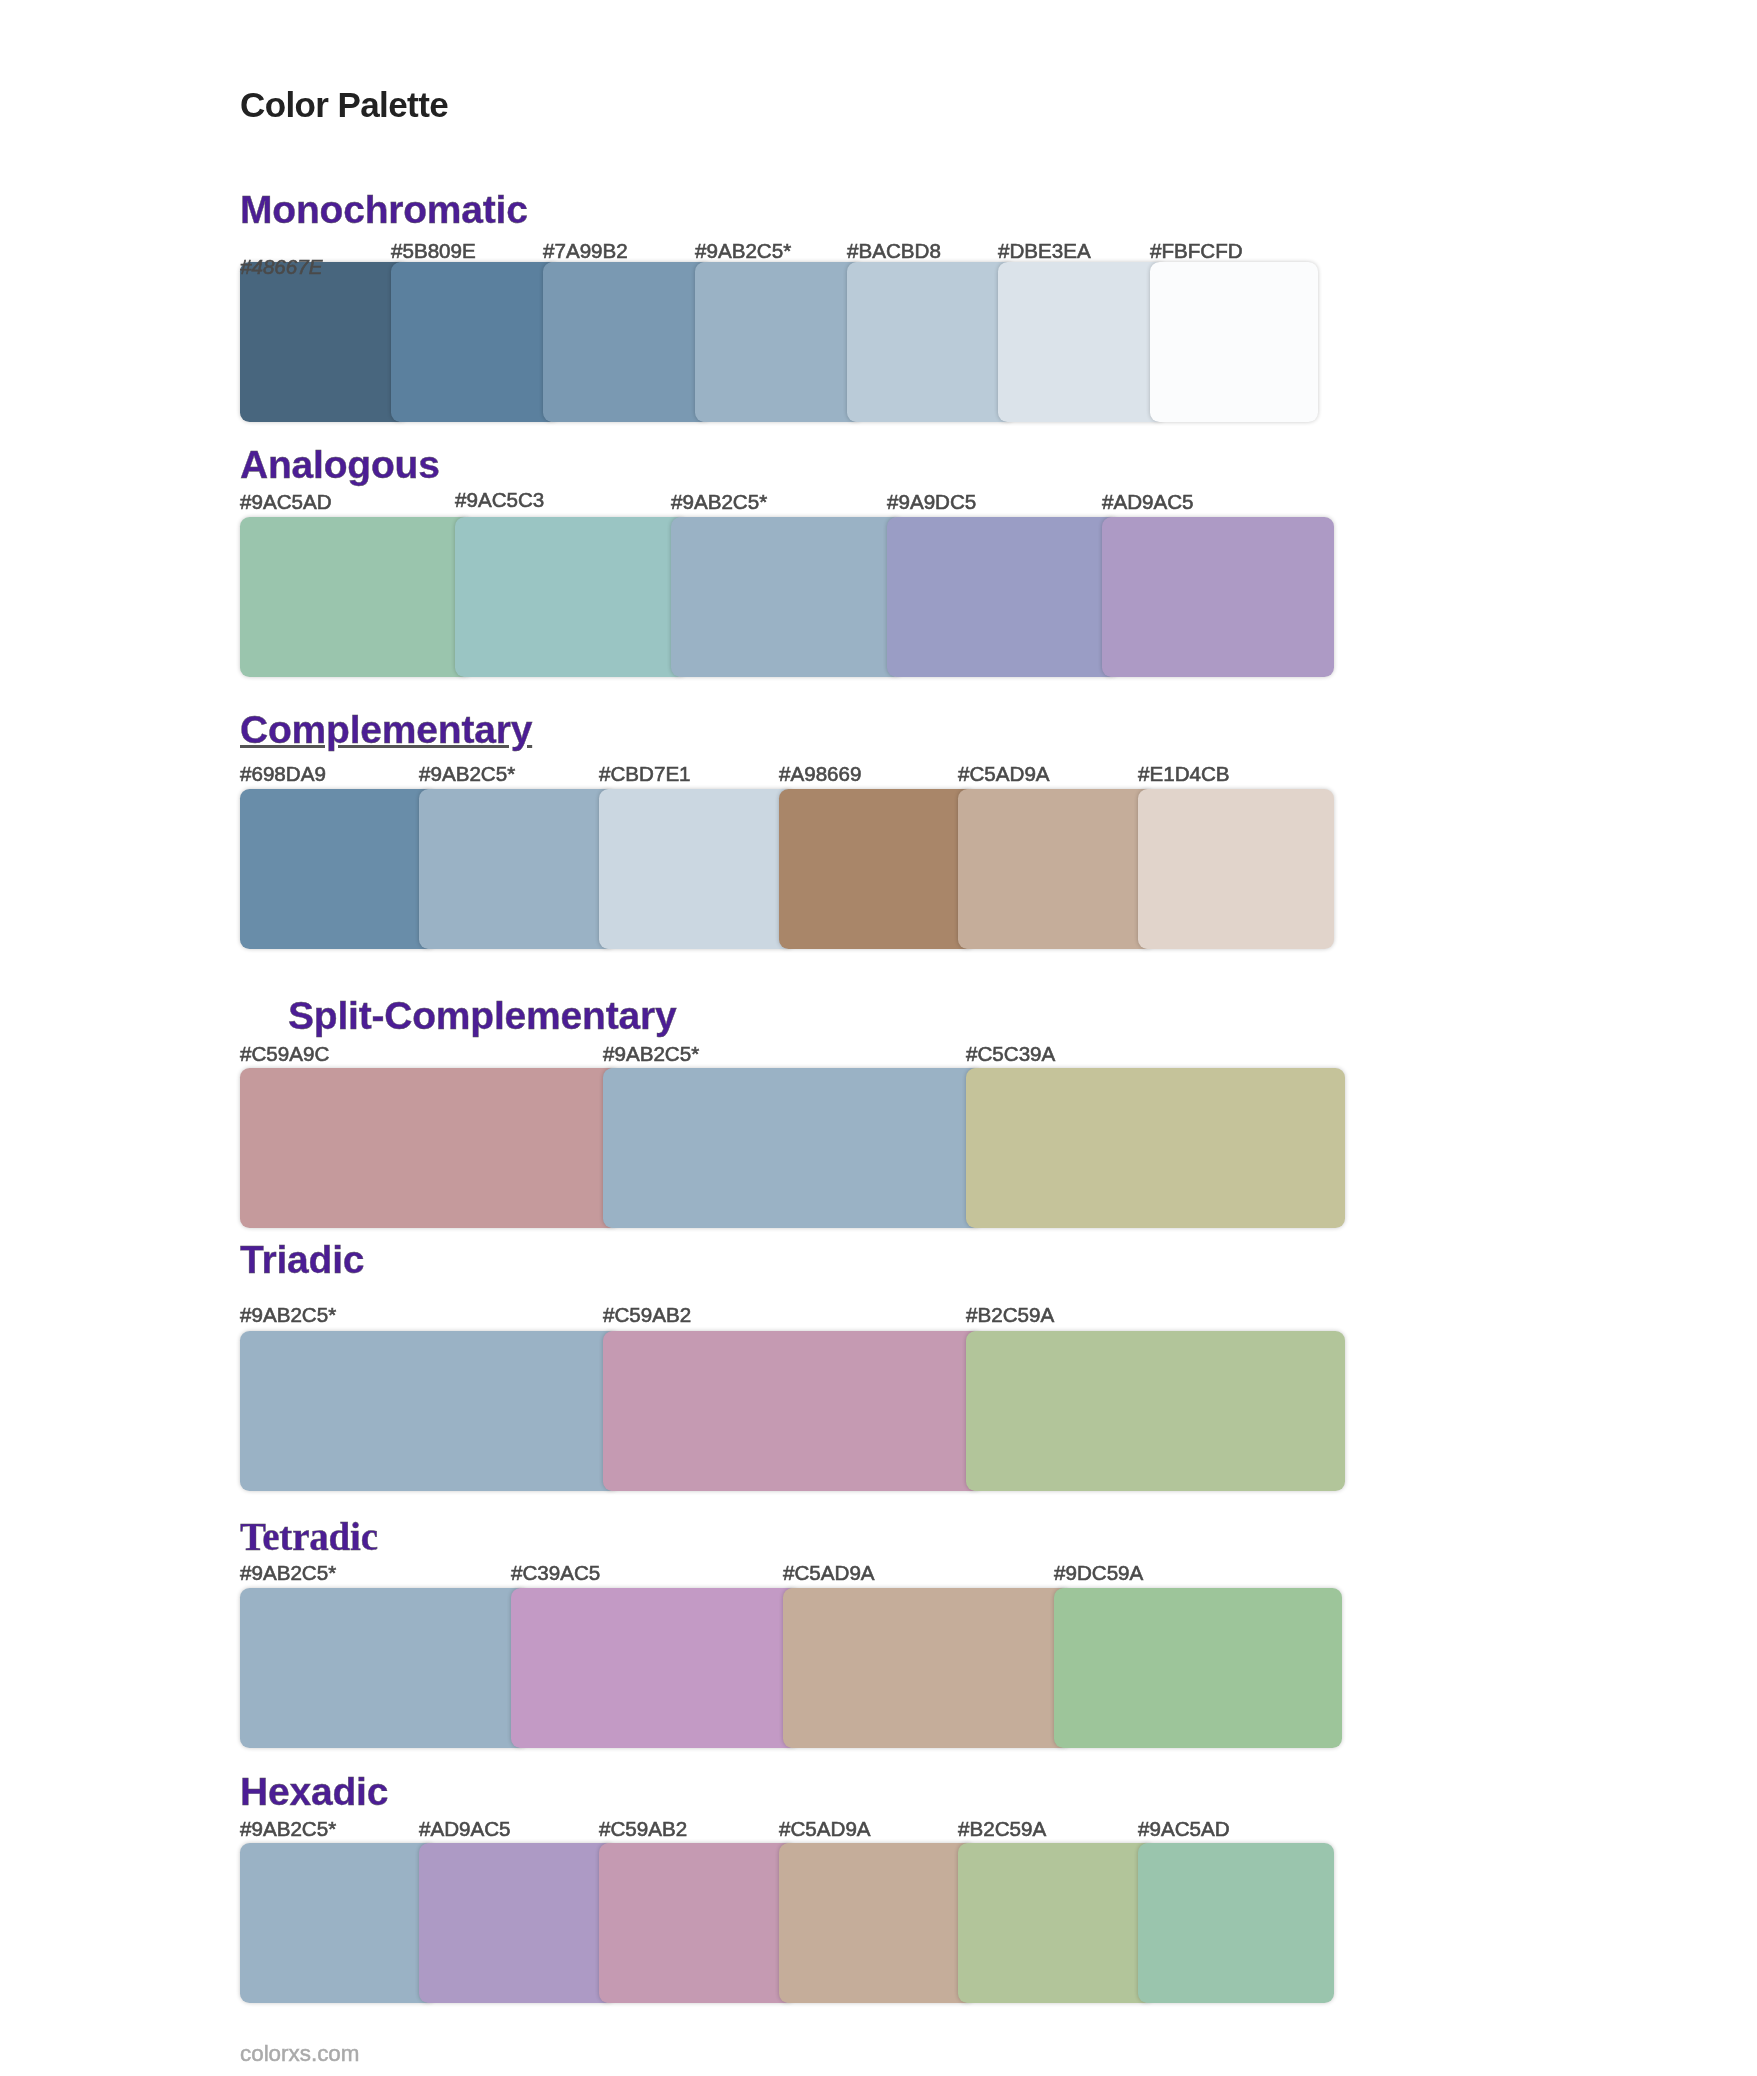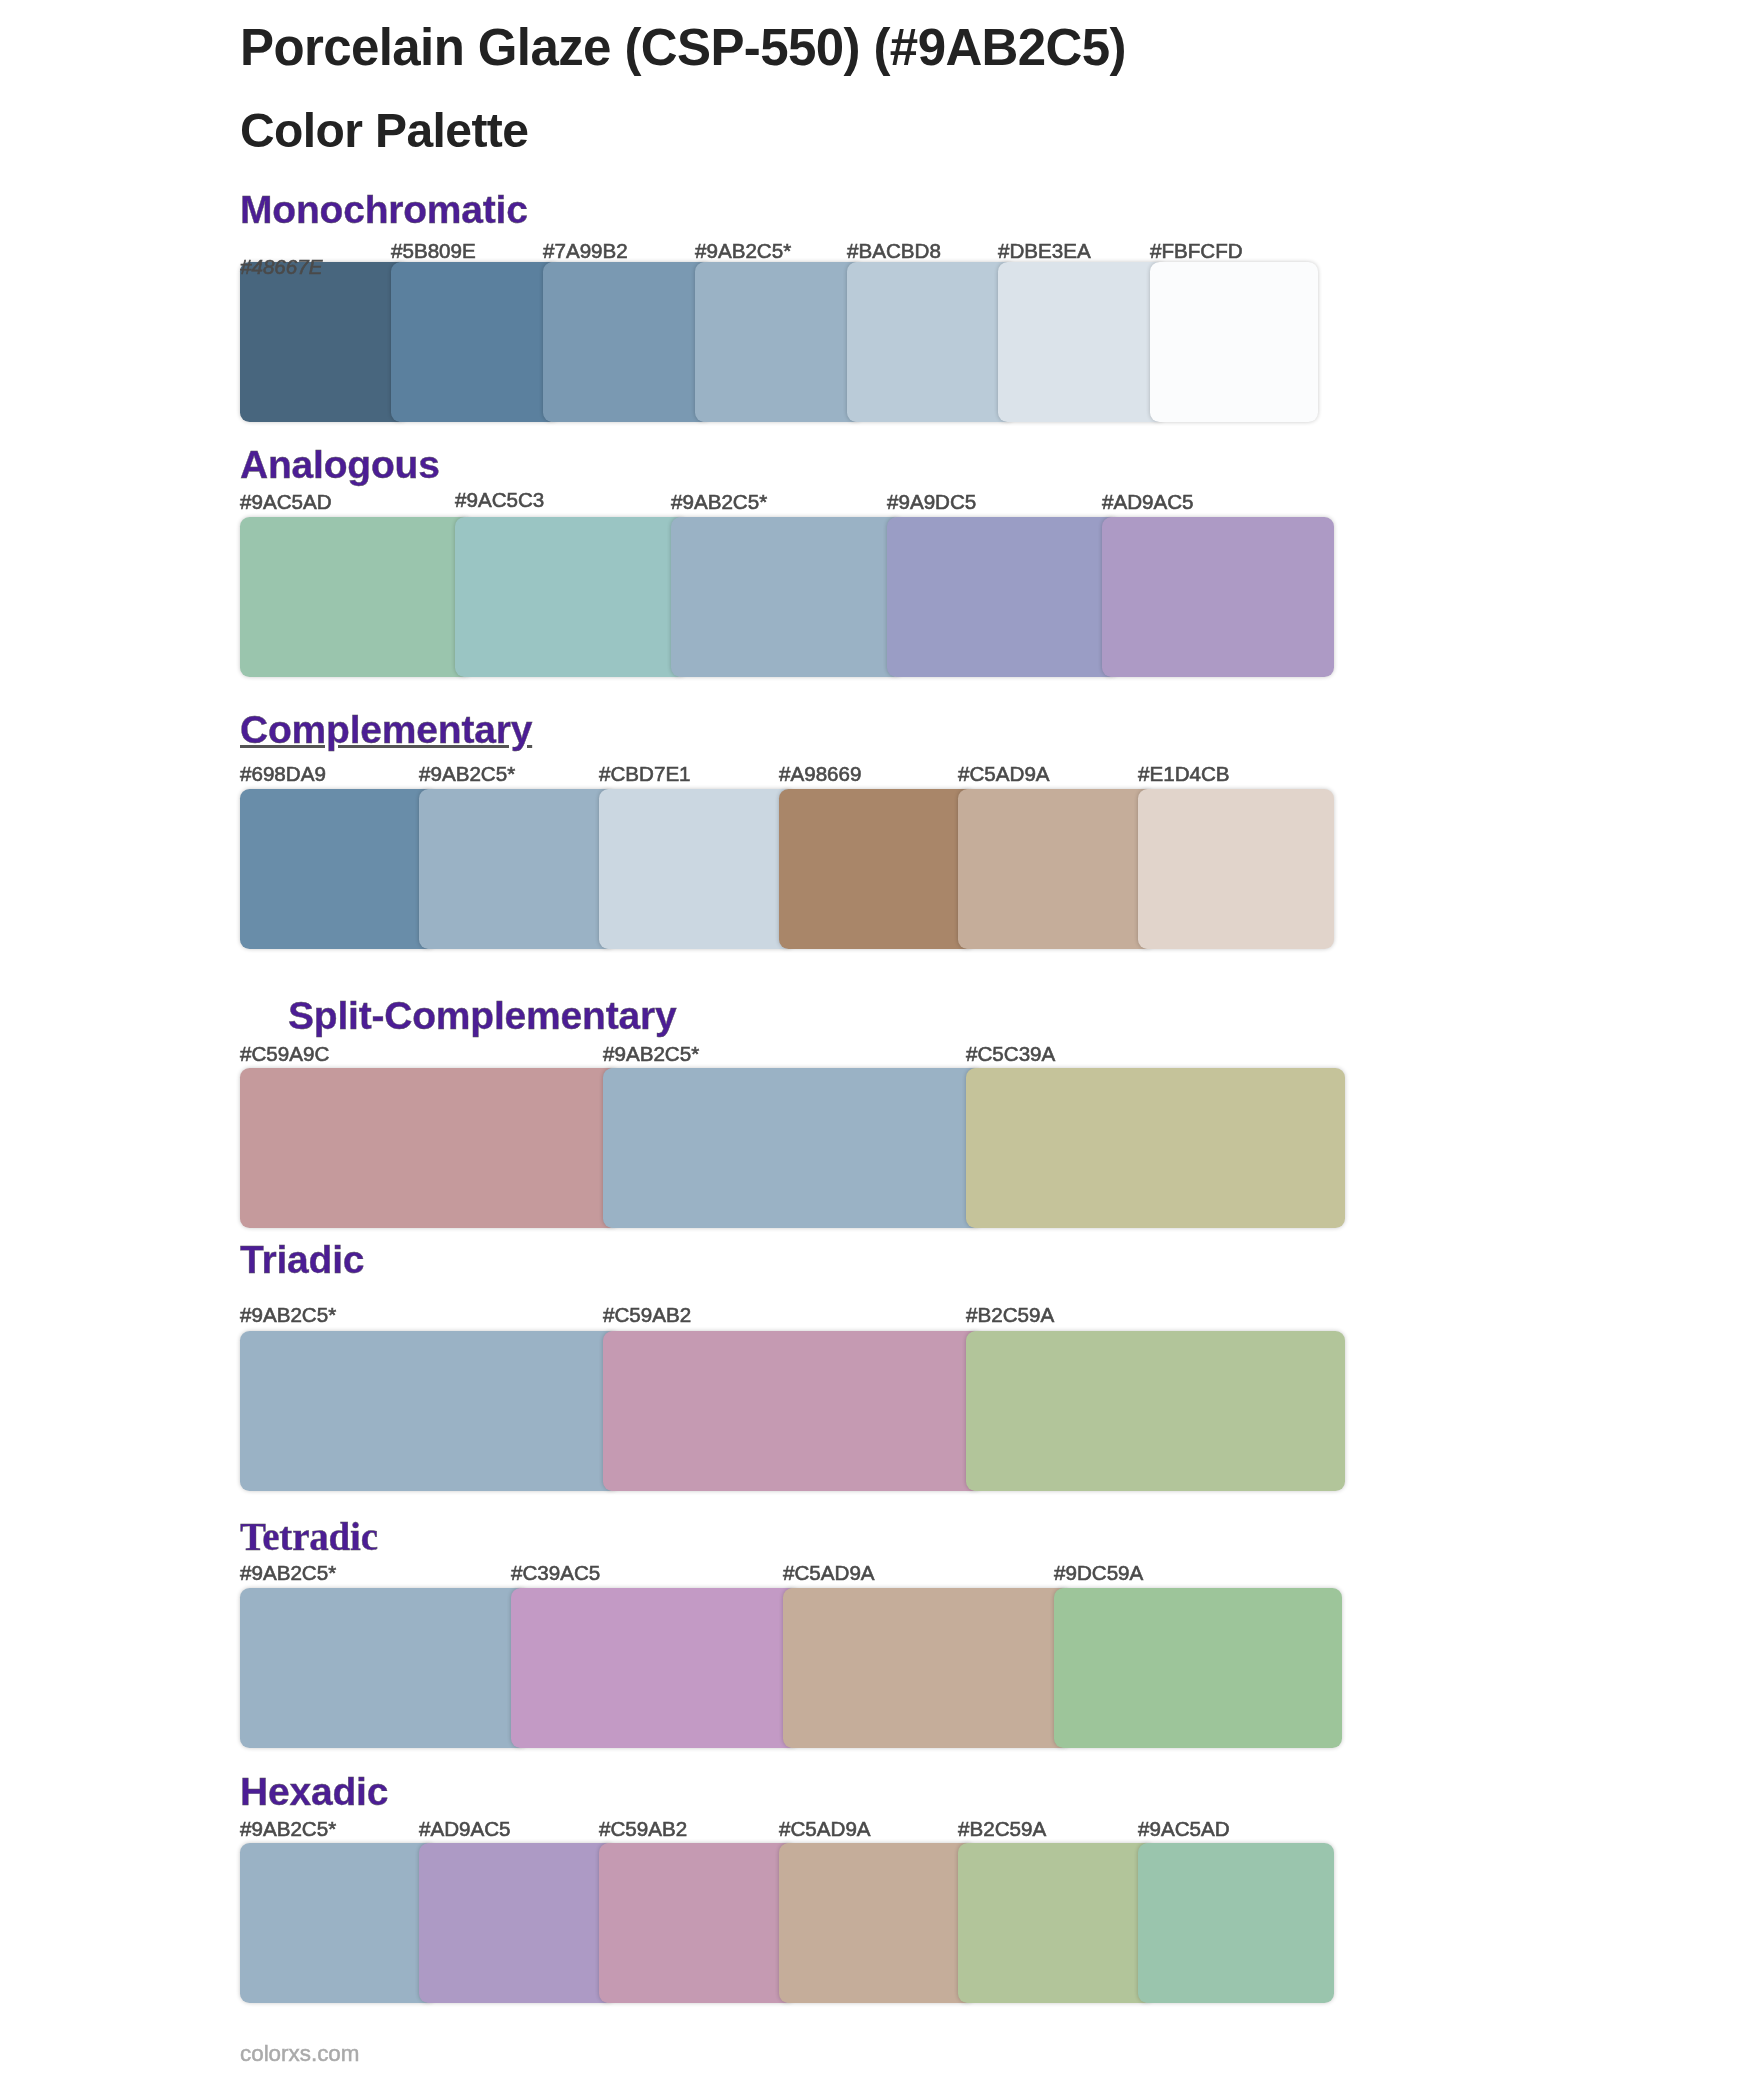--- a/index.html
+++ b/index.html
@@ -15,21 +15,21 @@
   .title, .subtitle, .sec-title, .sw-label, .footer { transform:translateZ(0); }
 
   .title, .subtitle {
     position:absolute; left:240px;
     color:#222222;
     font-weight:700;
     letter-spacing:-0.6px;
     white-space:nowrap;
   }
   .title    { font-size:51px; top:18.4px; }
-  .subtitle { font-size:48px; top:85px;margin-top:18px; }
+  .subtitle { font-size:35px; top:85px; }
 
   .section { position:absolute; left:0; top:0; width:1757px; height:0; }
 
   .sec-title {
     position:absolute; left:240px;
     font-size:39px; font-weight:700; color:#4c1d95;
     -webkit-text-stroke:0.4px #555555;
     letter-spacing:-0.2px; white-space:nowrap;
   }
 
@@ -52,21 +52,20 @@
     font-size:22.4px; font-weight:400; color:#aaaaaa;
     -webkit-text-stroke:0.5px #aaaaaa;
     white-space:nowrap;
   }
 </style>
 </head>
 <body>
 
 <div class="page">
 
-  <div class="title">Porcelain Glaze (CSP-550) (#9AB2C5)</div>
 
   <div class="subtitle">Color Palette</div>
 
   <div id="sections">
       <div class="section">
         <div class="sec-title" style="top: 188px;">Monochromatic</div>
         <div class="swatch" style="left: 240px; top: 262px; width: 168px; background: rgb(72, 102, 126); z-index: 1;"></div>
         <div class="sw-label" style="left: 240px; top: 255px; z-index: 100; font-style: italic;">#48667E</div>
         <div class="swatch" style="left: 391px; top: 262px; width: 168px; background: rgb(91, 128, 158); z-index: 2;"></div>
         <div class="sw-label" style="left: 391px; top: 239px; z-index: 100;">#5B809E</div>

